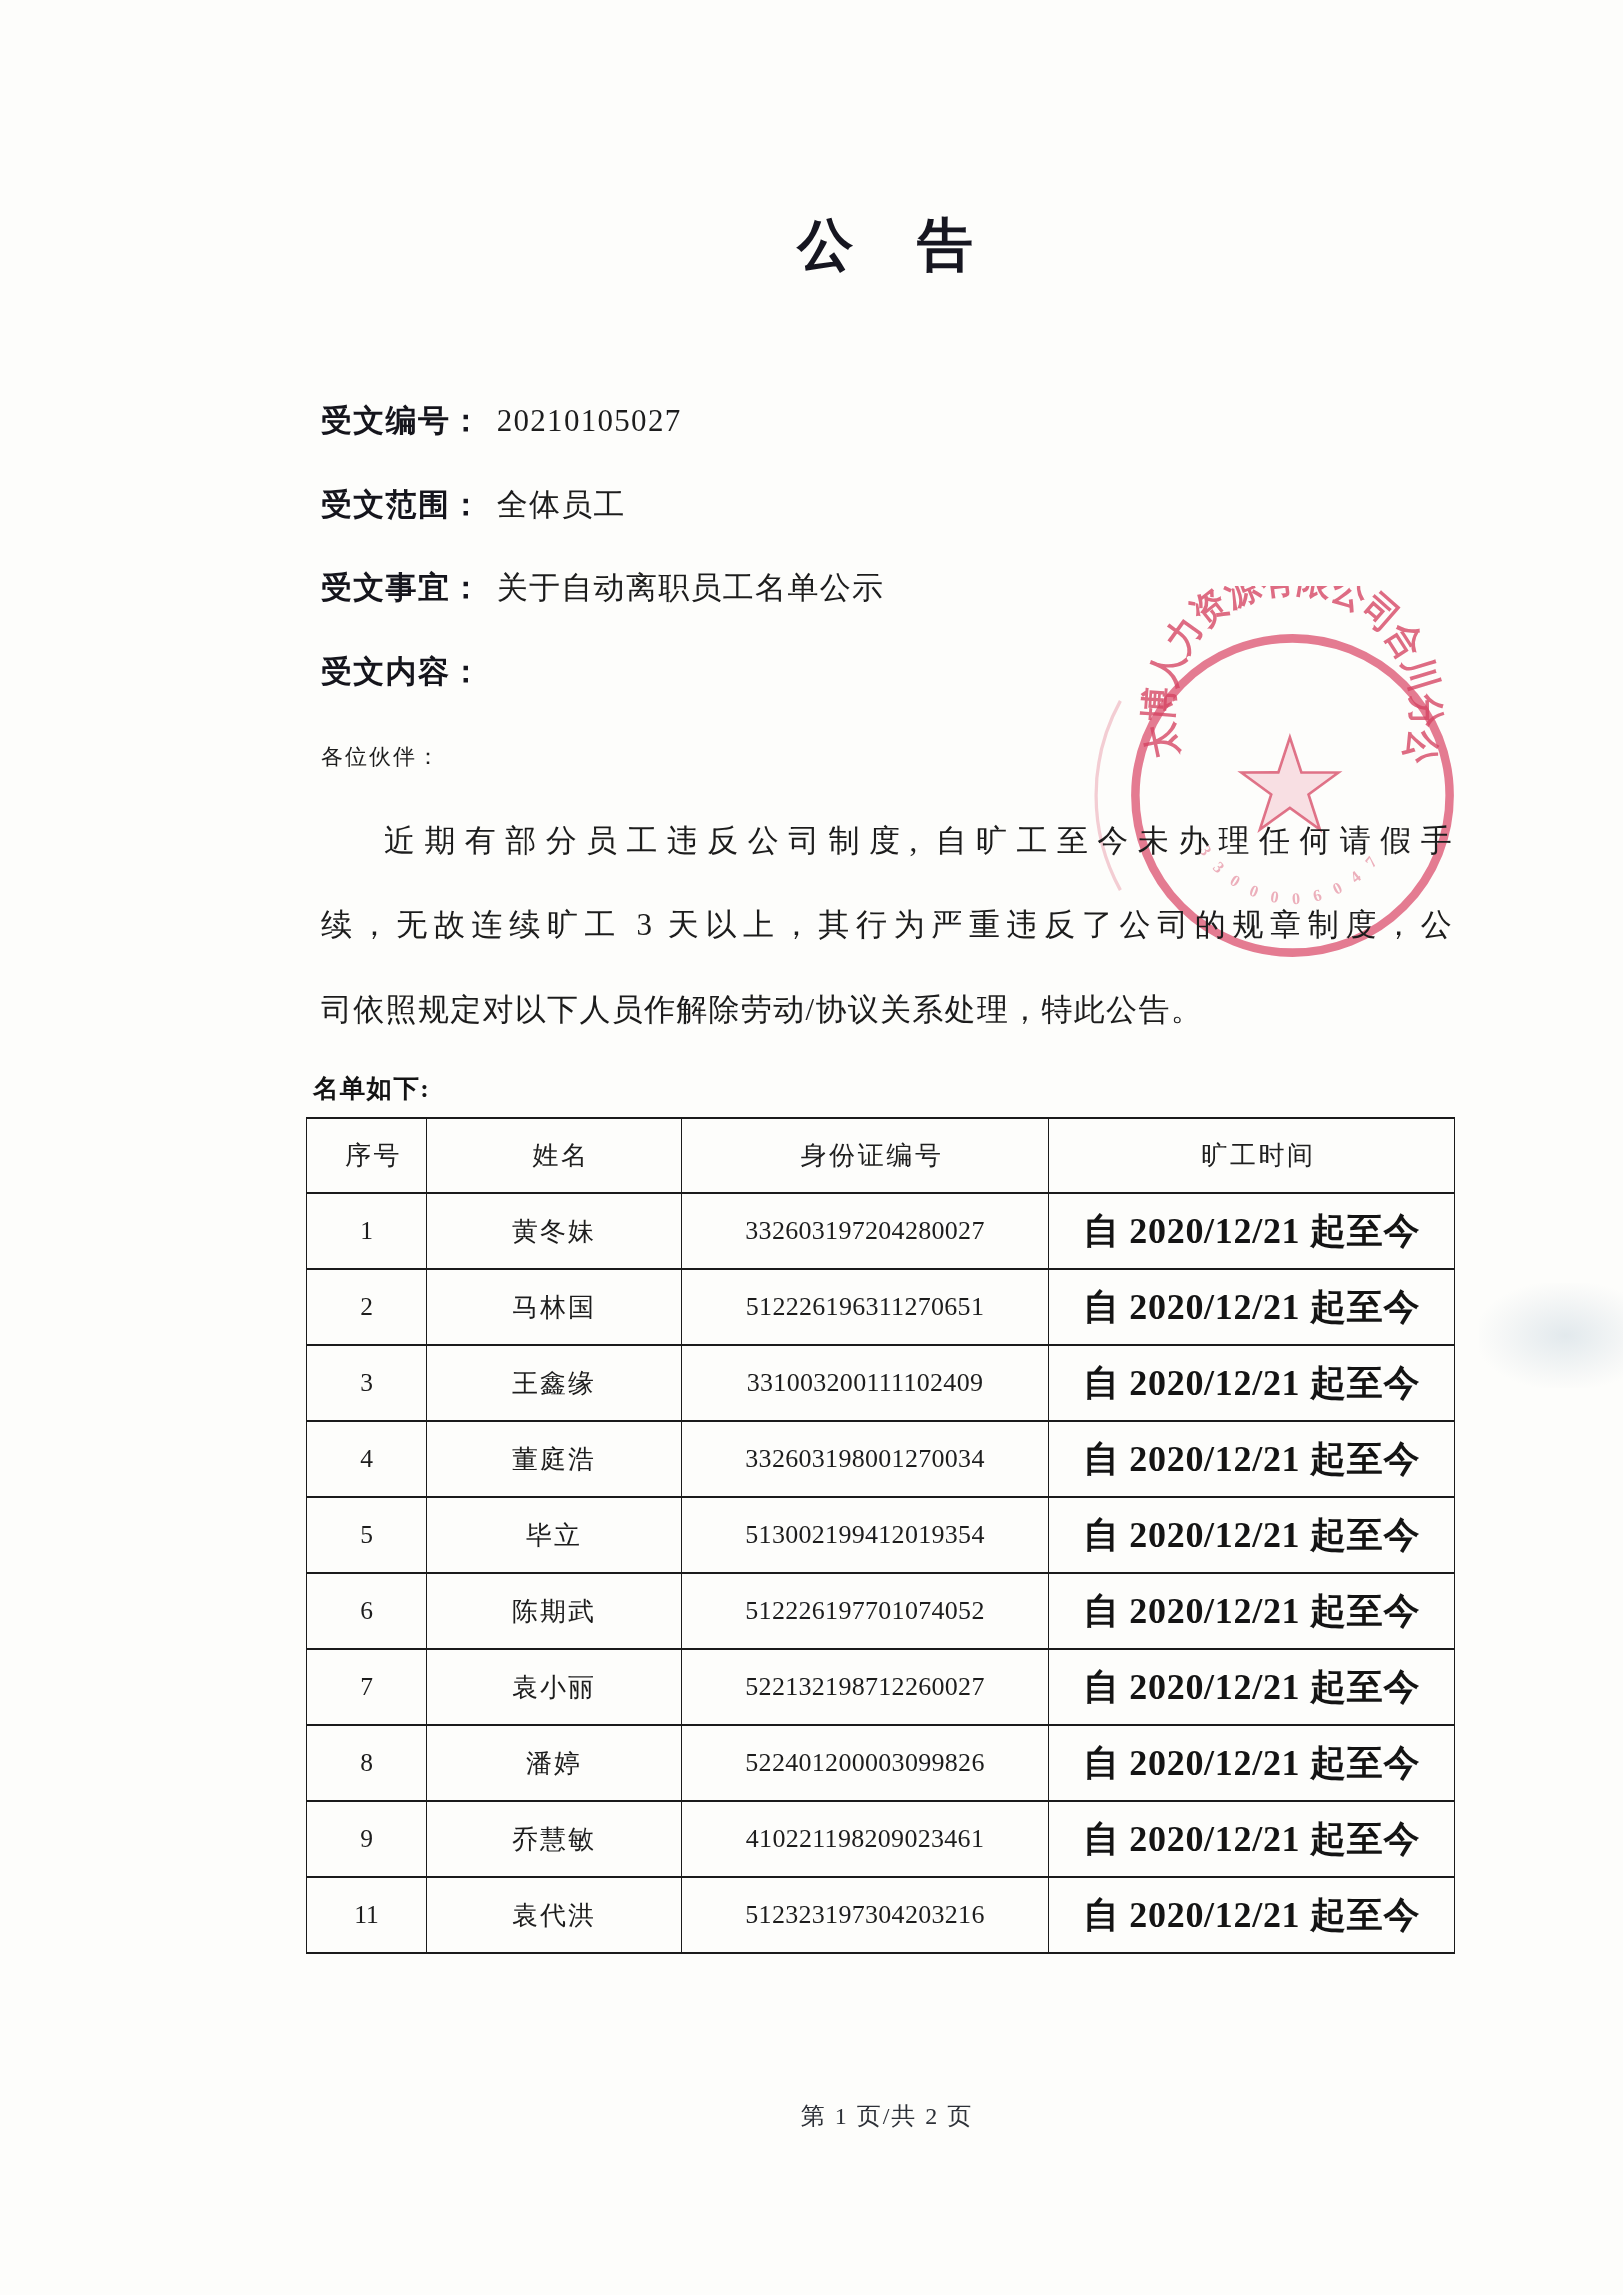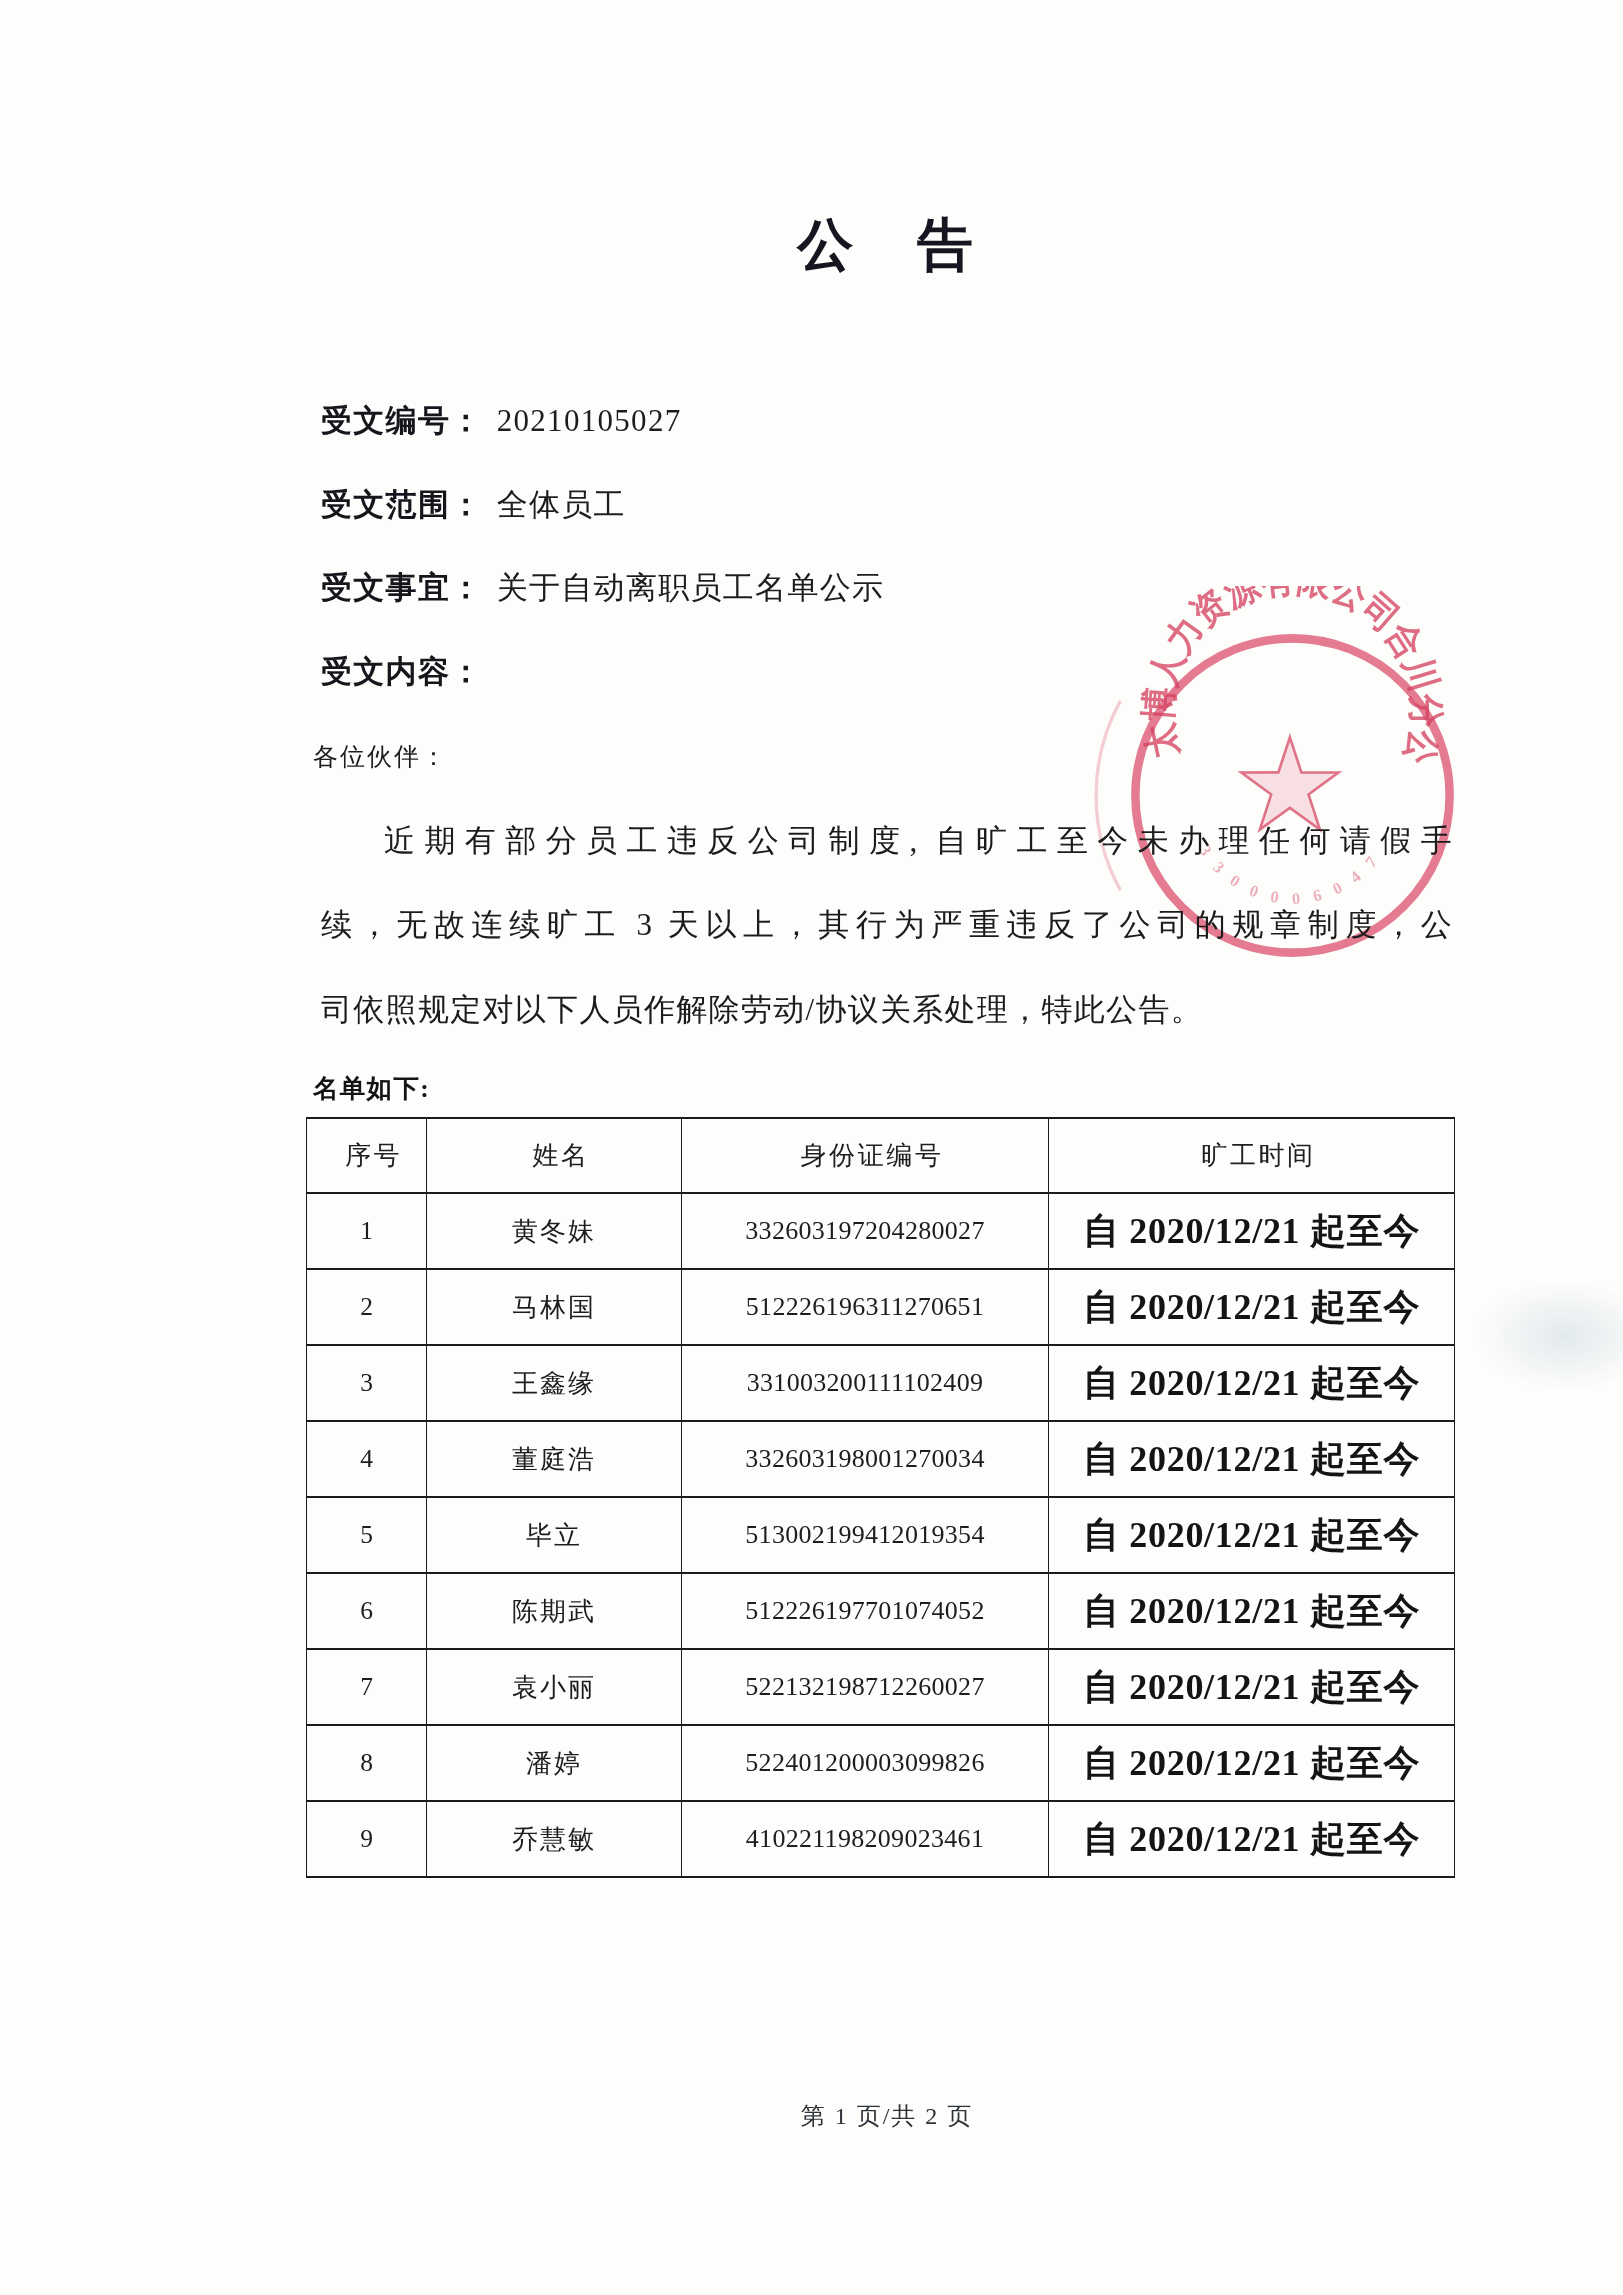--- a/index.html
+++ b/index.html
@@ -29,23 +29,23 @@
     left: 321px;
     width: 1132px;
     font-size: 31px;
     line-height: 38px;
     white-space: nowrap;
   }
   .field-label { font-weight: bold; color: #15151c; letter-spacing: 1.3px; }
   .field-value { font-weight: normal; color: #1d1d1d; letter-spacing: 1.3px; padding-left: 5.2px; margin-left: 9px; }
   .salutation {
     position: absolute;
-    left: 313px;
+    left: 321px;
     top: 738px;
-    font-size: 25px;
+    font-size: 22px;
     line-height: 38px;
     letter-spacing: 2px;
   }
   .body-line {
     position: absolute;
     left: 321px;
     width: 1132px;
     font-size: 31px;
     line-height: 39px;
     letter-spacing: 1.3px;
@@ -246,20 +246,26 @@
             <td class="c1">潘婷</td>
             <td class="c2">522401200003099826</td>
             <td class="c3">自 2020/12/21 起至今</td>
           </tr>
           <tr>
             <td class="c0">9</td>
             <td class="c1">乔慧敏</td>
             <td class="c2">410221198209023461</td>
             <td class="c3">自 2020/12/21 起至今</td>
           </tr>
+          <tr>
+            <td class="c0">11</td>
+            <td class="c1">袁代洪</td>
+            <td class="c2">512323197304203216</td>
+            <td class="c3">自 2020/12/21 起至今</td>
+          </tr>
         </tbody>
     </table>
 
     <div class="page-footer">第 1 页/共 2 页</div>
 
   </div>
 </div>
 
 
 </body></html>

